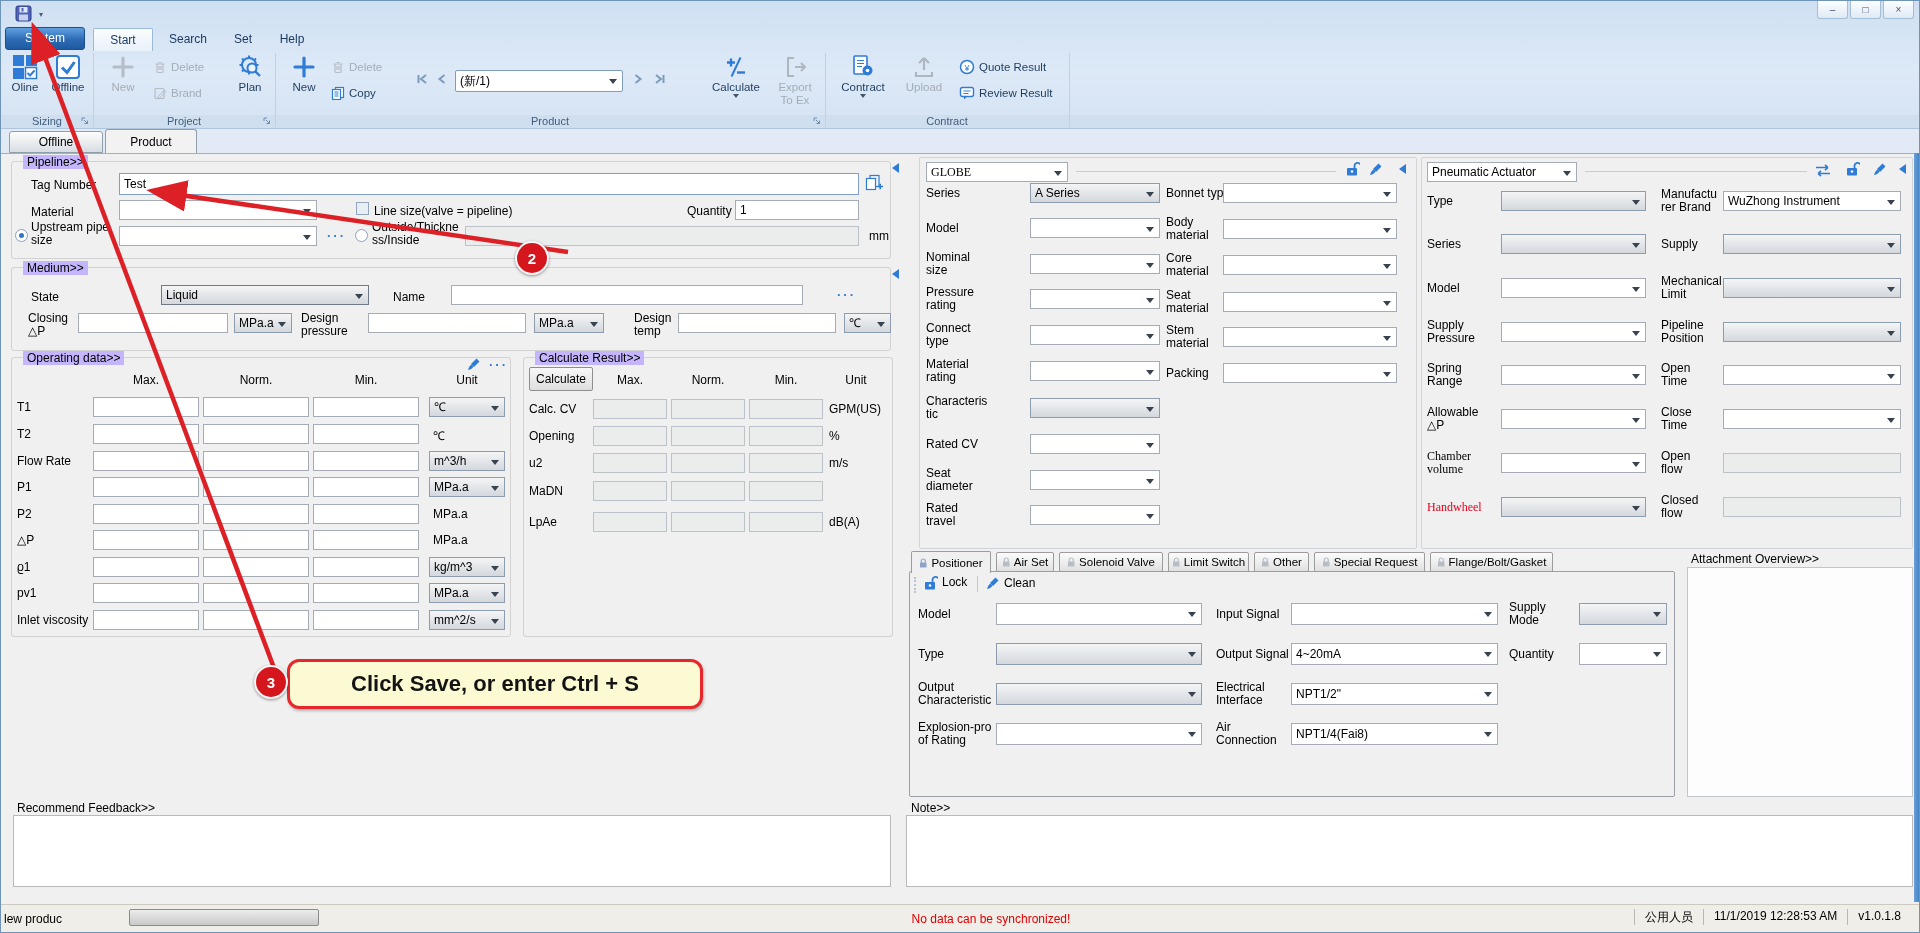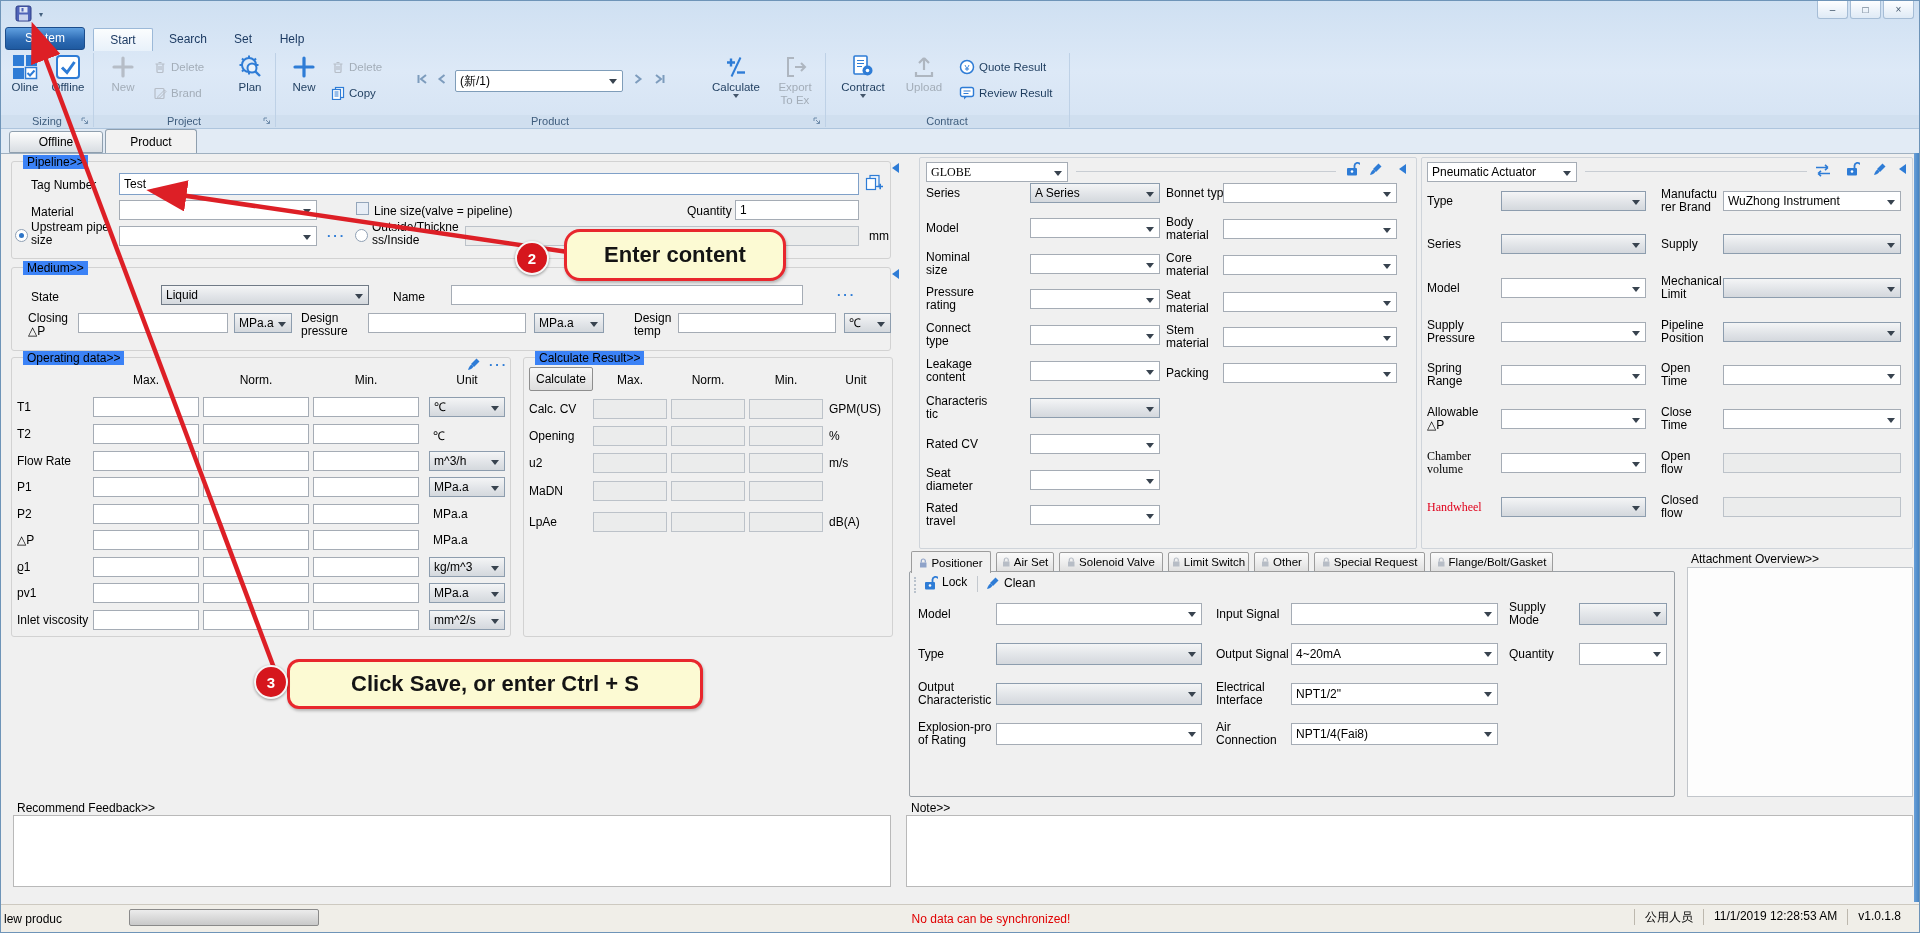--- a/index.html
+++ b/index.html
@@ -25,21 +25,21 @@
         color:#1d3c5e;font-size:11.5px;text-align:center;line-height:12px;}
   .smb{height:20px;display:flex;align-items:center;gap:4px;color:#1d3c5e;font-size:11.5px;}
   .dis{color:#a3adb8;}
   .ddown{width:0;height:0;border:3.5px solid transparent;border-top:4px solid #44566b;border-bottom:none;}
   
   .docbar{left:0;top:128px;width:100%;height:24px;background:#e2ebf5;border-bottom:1px solid #9fb0c0;}
   .dtab{box-sizing:border-box;display:flex;align-items:center;justify-content:center;font-size:12px;}
   
   .gbox{border:1px solid #d2d2d2;border-radius:3px;box-sizing:border-box;}
   .pbox{border:1px solid #cfd4da;border-radius:2px;box-sizing:border-box;}
-  .glab{background:#3b82f6;padding:0 4px;white-space:nowrap;}
+  .glab{background:#c4b5fd;padding:0 4px;white-space:nowrap;}
   .inp{background:#fff;border:1px solid #a5acb5;box-sizing:border-box;font:12px "Liberation Sans",sans-serif;padding:0 4px;}
   .inpd{background:#ebecec;border:1px solid #bcc2c9;box-sizing:border-box;}
   .dd{background:#fff;border:1px solid #a5acb5;box-sizing:border-box;height:20px;}
   .dd .v{position:absolute;left:4px;top:0;right:15px;line-height:18px;white-space:nowrap;overflow:hidden;}
   .dd::after{content:"";position:absolute;right:5px;top:8px;width:0;height:0;
              border:4px solid transparent;border-top:5px solid #38434f;border-bottom:none;}
   .ddg{background:linear-gradient(#f4f5f6,#e0e3e7 60%,#d4d8dd);border-color:#8d9dae;}
   .flab{display:flex;align-items:center;line-height:13px;}
   .red{color:#e0001b;}
   .serif{font-family:"Liberation Serif",serif;}
@@ -495,21 +495,21 @@
       <span class="v">A Series</span>
     </div>
   <div class="a flab" style="left:925px;top:209px;width:98px;height:36px;">Model</div>
   <div class="a dd" style="left:1029px;top:217px;width:130px;"></div>
   <div class="a flab" style="left:925px;top:245px;width:60px;height:36px;">Nominal size</div>
   <div class="a dd" style="left:1029px;top:253px;width:130px;"></div>
   <div class="a flab" style="left:925px;top:280px;width:60px;height:36px;">Pressure rating</div>
   <div class="a dd" style="left:1029px;top:288px;width:130px;"></div>
   <div class="a flab" style="left:925px;top:316px;width:60px;height:36px;">Connect type</div>
   <div class="a dd" style="left:1029px;top:324px;width:130px;"></div>
-  <div class="a flab" style="left:925px;top:352px;width:60px;height:36px;">Leakage content</div>
+  <div class="a flab" style="left:925px;top:352px;width:60px;height:36px;">Material rating</div>
   <div class="a dd" style="left:1029px;top:360px;width:130px;"></div>
   <div class="a flab brk" style="left:925px;top:389px;width:64px;height:36px;">Characteristic</div>
   <div class="a dd ddg" style="left:1029px;top:397px;width:130px;"></div>
   <div class="a flab" style="left:925px;top:425px;width:98px;height:36px;">Rated CV</div>
   <div class="a dd" style="left:1029px;top:433px;width:130px;"></div>
   <div class="a flab" style="left:925px;top:461px;width:60px;height:36px;">Seat diameter</div>
   <div class="a dd" style="left:1029px;top:469px;width:130px;"></div>
   <div class="a flab" style="left:925px;top:496px;width:60px;height:36px;">Rated travel</div>
   <div class="a dd" style="left:1029px;top:504px;width:130px;"></div>
 
@@ -703,21 +703,20 @@
   <div class="a" style="left:830px;top:911px;width:320px;text-align:center;color:#e00000;">No data can be synchronized!</div>
   <div class="a hrow" style="right:8px;top:908px;height:20px;">
     <span class="ssep"></span>
     <span style="padding:0 10px;">公用人员</span>
     <span class="ssep"></span>
     <span style="padding:0 10px;">11/1/2019 12:28:53 AM</span>
     <span class="ssep"></span>
     <span style="padding:0 10px;">v1.0.1.8</span>
   </div>
 
-  <div class="a ann" style="left:563px;top:228px;width:216px;height:46px;">Enter content</div>
   <div class="a anc" style="left:514px;top:240px;width:30px;height:30px;">2</div>
   <div class="a ann" style="left:286px;top:658px;width:410px;height:44px;border-radius:12px;">Click Save, or enter Ctrl + S</div>
   <div class="a anc" style="left:253px;top:664px;width:30px;height:30px;">3</div>
 
   <svg class="a" style="left:0;top:0;z-index:50;pointer-events:none;" width="1920" height="933">
     <defs>
       <marker id="arr" markerWidth="9" markerHeight="7" refX="7.5" refY="3.5" orient="auto">
         <path d="M0,0 L9,3.5 L0,7 z" fill="#dd1f26"></path>
       </marker>
     </defs>

